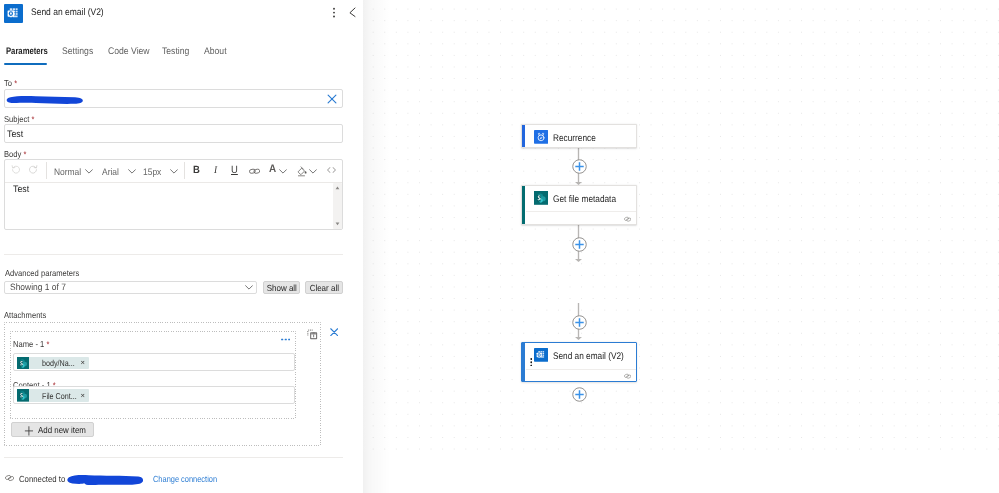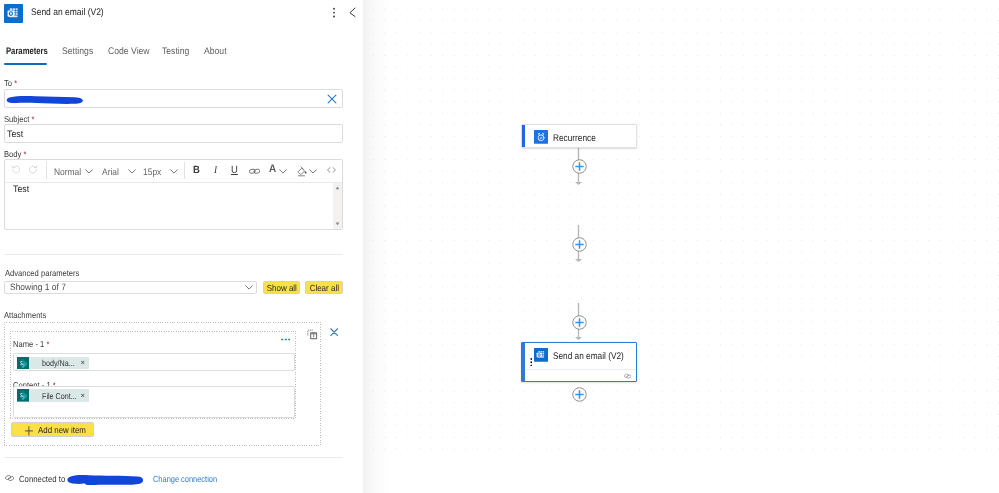--- a/index.html
+++ b/index.html
@@ -91,21 +91,21 @@
   .tb-txt {
     position:absolute; font-size:9.4px; color:#666; white-space:nowrap;
     transform:scaleX(0.90); transform-origin:left top; line-height:11px;
   }
   .tb-div { position:absolute; width:1px; background:#e4e2e0; }
   .tb-ic { position:absolute; display:block; line-height:0; font-size:0; }
   .vscroll {
     position:absolute; background:#f3f2f1; border-radius:1px;
   }
   .btn {
-    position:absolute; border:1px solid #d1d1d1; border-radius:2px; background:#fde047;
+    position:absolute; border:1px solid #d1d1d1; border-radius:2px; background:#e5e5e5;
     font-size:8.9px; color:#242424; text-align:center; cursor:pointer;
   }
   .btn span { display:inline-block; transform:scaleX(0.90); }
   .dotted-outer, .dotted-inner {
     position:absolute; border-radius:1px; background:transparent;
     background-image:
       repeating-linear-gradient(to right,  #bdbdbd 0 1px, transparent 1px 2.4px),
       repeating-linear-gradient(to right,  #bdbdbd 0 1px, transparent 1px 2.4px),
       repeating-linear-gradient(to bottom, #bdbdbd 0 1px, transparent 1px 2.4px),
       repeating-linear-gradient(to bottom, #bdbdbd 0 1px, transparent 1px 2.4px);
@@ -187,20 +187,43 @@
             <path d="M14.1 14.3 L12.2 11.0 A1.6 1.6 0 0 1 14.9 9.3 L16.0 11.1"></path>
             <path d="M23.9 14.3 L25.8 11.0 A1.6 1.6 0 0 0 23.1 9.3 L22.0 11.1"></path>
           </g>
           <path d="M23.2 17.9 L17.2 20.6 L15.0 26.0 L21.0 23.3 Z" fill="#ffffff"></path>
           <circle cx="19.1" cy="21.8" r="1.6" fill="#1f6fe5"></circle>
         </svg>
       </span>
       <span class="node-lbl" style="left:31.1px; top:8.2px;">Recurrence</span>
     </div>
 
+    <div class="node" style="left:158px; top:184.7px; width:116px; height:40.7px;">
+      <div class="node-bar" style="background:#036c70;"></div>
+      <span class="node-ic" style="left:12px; top:5.3px;">
+        <svg width="14.1" height="13.8" viewBox="0 0 24 24" preserveAspectRatio="none">
+          <rect width="24" height="24" fill="#046b70"></rect>
+          <circle cx="10.5" cy="9.1" r="4.9" fill="#0e8a90"></circle>
+          <circle cx="15.4" cy="13.5" r="4.5" fill="#1d9aa1"></circle>
+          <circle cx="11.5" cy="16.7" r="3.6" fill="#32c5cc"></circle>
+          <path d="M4.9 6.9 L11.2 6.9 L11.2 18.2 L4.9 18.2 Z" fill="#035e62"></path>
+          <path d="M9.55 11.5 c-0.95-0.52-1.55-0.92-1.55-1.45 0-0.46 0.5-0.72 1.2-0.72 0.6 0 1.15 0.15 1.6 0.38 l0-1.45 c-0.5-0.17-1.05-0.26-1.7-0.26 -1.6 0-2.65 0.88-2.65 2.2 0 1.05 0.68 1.7 1.72 2.22 0.92 0.48 1.45 0.85 1.45 1.4 0 0.5-0.48 0.78-1.2 0.78 -0.78 0-1.5-0.28-2.05-0.68 l0 1.62 c0.6 0.28 1.3 0.4 2.1 0.4 1.75 0 2.85-0.85 2.85-2.25 0-1.05-0.65-1.72-1.77-2.19 Z" fill="#ffffff"></path>
+        </svg>
+      </span>
+      <span class="node-lbl" style="left:31.1px; top:8.2px;">Get file metadata</span>
+      <div class="node-div"></div>
+      <span class="node-conn">
+        <svg width="7.3" height="6.4" viewBox="0 0 23 20">
+          <g stroke="#8a8886" stroke-width="1.9" fill="none">
+            <rect x="1.1" y="4.5" width="13.4" height="8.2" rx="4.1" transform="rotate(-22 7.8 8.6)"></rect>
+            <rect x="8.5" y="7.3" width="13.4" height="8.2" rx="4.1" transform="rotate(-22 15.2 11.4)"></rect>
+          </g>
+        </svg>
+      </span>
+    </div>
 
 
     <div class="node selected" style="left:158px; top:341.9px; width:116px; height:40px;">
       <div class="node-bar" style="background:#2b7cd3; left:-0.5px; top:-0.5px; height:calc(100% + 1px); width:3px;"></div>
       <span class="node-grip">
         <svg width="2.6" height="8.6" viewBox="0 0 2.6 8.6">
           <circle cx="1.3" cy="1.0" r="0.95" fill="#1b1a19"></circle>
           <circle cx="1.3" cy="4.3" r="0.95" fill="#1b1a19"></circle>
           <circle cx="1.3" cy="7.6" r="0.95" fill="#1b1a19"></circle>
         </svg>
@@ -461,21 +484,21 @@
             <path d="M4.9 6.9 L11.2 6.9 L11.2 18.2 L4.9 18.2 Z" fill="#035e62"></path>
             <path d="M9.55 11.5 c-0.95-0.52-1.55-0.92-1.55-1.45 0-0.46 0.5-0.72 1.2-0.72 0.6 0 1.15 0.15 1.6 0.38 l0-1.45 c-0.5-0.17-1.05-0.26-1.7-0.26 -1.6 0-2.65 0.88-2.65 2.2 0 1.05 0.68 1.7 1.72 2.22 0.92 0.48 1.45 0.85 1.45 1.4 0 0.5-0.48 0.78-1.2 0.78 -0.78 0-1.5-0.28-2.05-0.68 l0 1.62 c0.6 0.28 1.3 0.4 2.1 0.4 1.75 0 2.85-0.85 2.85-2.25 0-1.05-0.65-1.72-1.77-2.19 Z" fill="#ffffff"></path>
           </svg>
         </span>
         <span class="token-lbl">body/Na...</span>
         <span class="token-x">×</span>
       </div>
     </div>
 
     <span class="lbl" style="left:13.3px; top:379.8px;"><span>Content - 1</span> <span class="req">*</span></span>
-    <div class="fld" style="left:12.7px; top:386px; width:282.5px; height:32px;">
+    <div class="fld" style="left:12.7px; top:386px; width:282.5px; height:18px;">
       <div class="token">
         <span class="token-ic">
           <svg width="12.2" height="12.6" viewBox="0 0 24 24" preserveAspectRatio="none">
             <rect width="24" height="24" fill="#046b70"></rect>
             <circle cx="10.5" cy="9.1" r="4.9" fill="#0e8a90"></circle>
             <circle cx="15.4" cy="13.5" r="4.5" fill="#1d9aa1"></circle>
             <circle cx="11.5" cy="16.7" r="3.6" fill="#32c5cc"></circle>
             <path d="M4.9 6.9 L11.2 6.9 L11.2 18.2 L4.9 18.2 Z" fill="#035e62"></path>
             <path d="M9.55 11.5 c-0.95-0.52-1.55-0.92-1.55-1.45 0-0.46 0.5-0.72 1.2-0.72 0.6 0 1.15 0.15 1.6 0.38 l0-1.45 c-0.5-0.17-1.05-0.26-1.7-0.26 -1.6 0-2.65 0.88-2.65 2.2 0 1.05 0.68 1.7 1.72 2.22 0.92 0.48 1.45 0.85 1.45 1.4 0 0.5-0.48 0.78-1.2 0.78 -0.78 0-1.5-0.28-2.05-0.68 l0 1.62 c0.6 0.28 1.3 0.4 2.1 0.4 1.75 0 2.85-0.85 2.85-2.25 0-1.05-0.65-1.72-1.77-2.19 Z" fill="#ffffff"></path>
           </svg>

